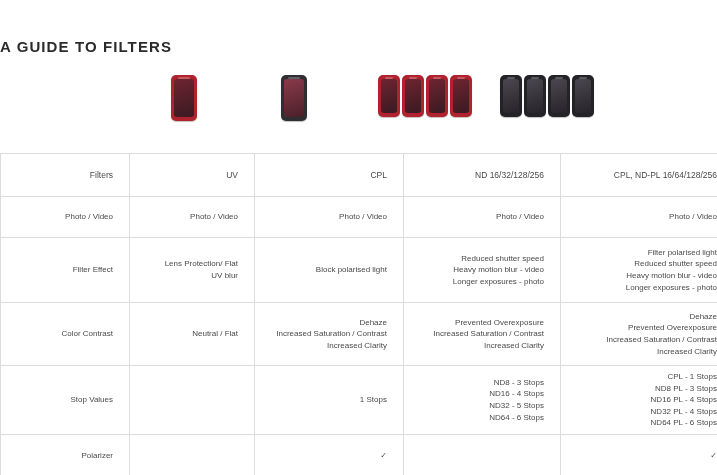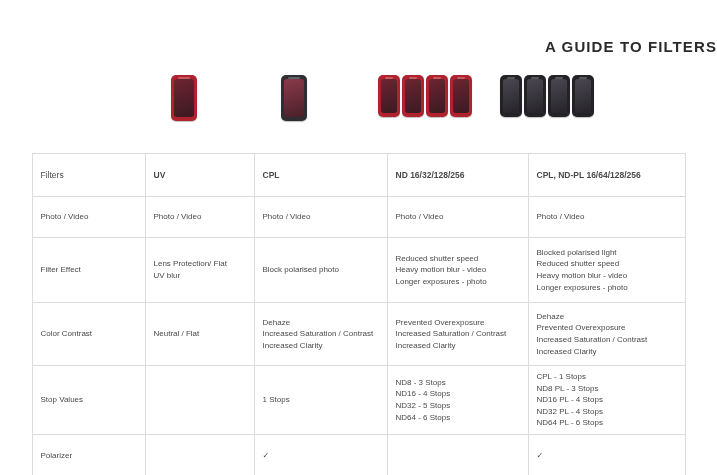--- a/index.html
+++ b/index.html
@@ -14,21 +14,21 @@
     color: #3b3b3b;
     overflow: hidden;
   }
   .page {
     position: relative;
     width: 717px;
     height: 475px;
     box-sizing: border-box;
   }
   .title {
-    text-align: right;
+    text-align: left;
     font-size: 15px;
     font-weight: bold;
     letter-spacing: 1.1px;
     color: #2b2b2b;
     margin-top: 38px;
   }
   .filters-art {
     position: relative;
     height: 62px;
     margin-top: 20px;
@@ -75,43 +75,43 @@
   .filt.small { width: 22px; height: 42px; }
 
   table.guide {
     border-collapse: collapse;
     width: 578px;
     margin: 16px auto 0 auto;
     table-layout: fixed;
   }
   table.guide td {
     border: 1px solid #dcdcdc;
-    text-align: left;
+    text-align: right;
     vertical-align: middle;
     font-size: 8px;
     color: #4a4a4a;
-    padding: 5px 8px;
+    padding: 5px 16px;
     line-height: 1.45;
   }
   td.rowhead {
     width: 96px;
     font-size: 8.5px;
     color: #3d3d3d;
   }
   tr.head td {
     font-size: 8.5px;
   }
   tr.head td.rowhead {
     font-weight: normal;
   }
   .col-uv { width: 92px; }
   .col-cpl { width: 116px; }
   .col-nd { width: 124px; }
   .col-cplnd { width: 140px; }
-  .r-filters td { height: 32px; font-weight: bold; }
+  .r-filters td { height: 32px; }
   .r-pv td { height: 30px; }
   .r-fe td { height: 54px; }
   .r-cs td { height: 52px; }
   .r-sv td { height: 58px; }
   .r-pol td { height: 32px; }
   .check {
     font-size: 13px;
     color: #4a4a4a;
     line-height: 1;
   }
@@ -193,29 +193,29 @@
         <td>Photo / Video</td>
       </tr>
 
       <tr class="r-fe">
         <td class="rowhead">Filter Effect</td>
         <td class="multi">
           <span>Lens Protection/ Flat</span>
           <span>UV blur</span>
         </td>
         <td class="multi">
-          <span>Block polarised photo</span>
+          <span>Block polarised light</span>
         </td>
         <td class="multi">
           <span>Reduced shutter speed</span>
           <span>Heavy motion blur - video</span>
           <span>Longer exposures - photo</span>
         </td>
         <td class="multi">
-          <span>Blocked polarised light</span>
+          <span>Filter polarised light</span>
           <span>Reduced shutter speed</span>
           <span>Heavy motion blur - video</span>
           <span>Longer exposures - photo</span>
         </td>
       </tr>
 
       <tr class="r-cs">
         <td class="rowhead">Color Contrast</td>
         <td class="multi">
           <span>Neutral / Flat</span>

